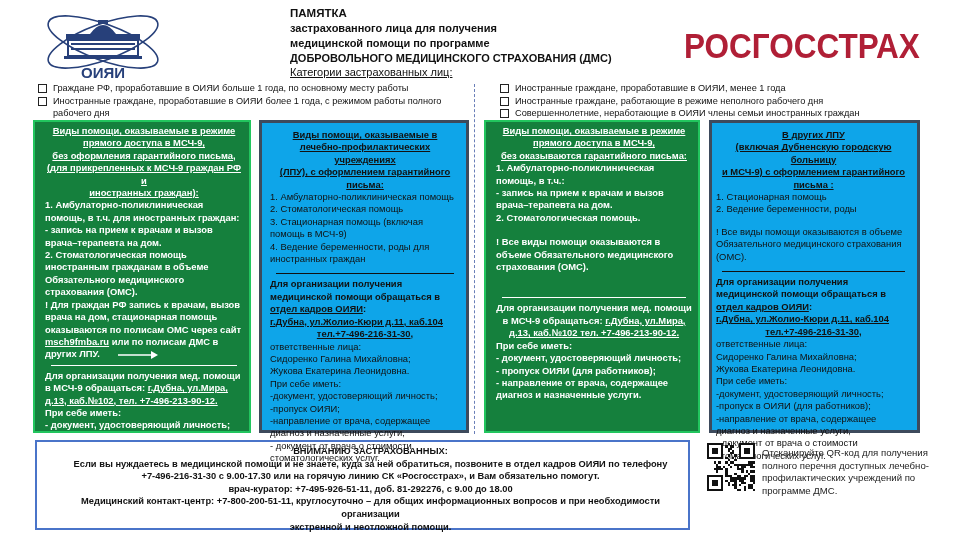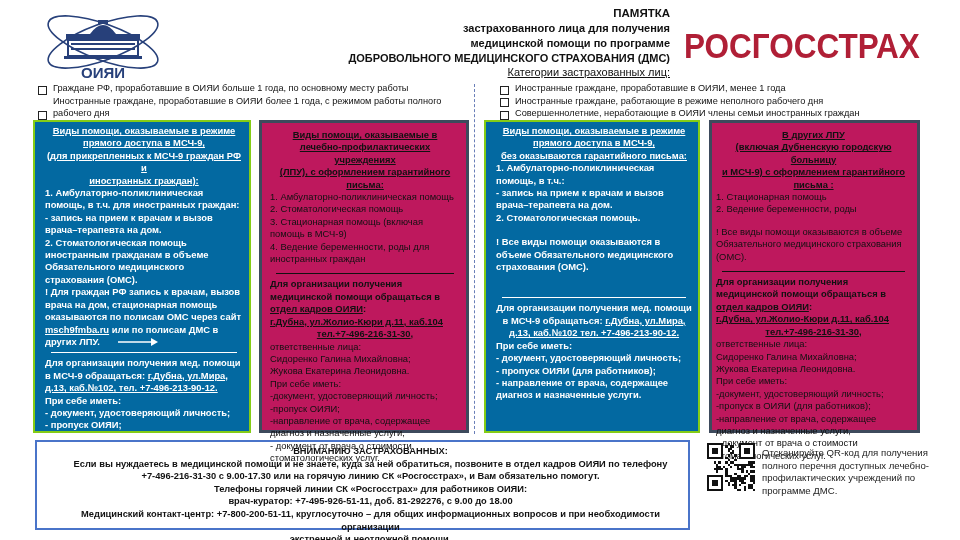--- a/index.html
+++ b/index.html
@@ -7,35 +7,35 @@
     width: 960px; height: 540px; overflow: hidden; position: relative;
     background: #ffffff; color: #111;
     font-family: "Liberation Sans", sans-serif;
   }
   .abs { position: absolute; }
   
   #jinr-logo { left: 38px; top: 4px; width: 130px; height: 80px; }
   #rgs-logo { left: 684px; top: 26px; font-family: "Liberation Sans", sans-serif; font-weight: bold;
     font-size: 35px; letter-spacing: 0px; color: #b01f36; transform: scaleX(0.9); transform-origin: left top; }
   
-  #header { left: 290px; top: 6px; width: 380px; text-align: right; font-weight: bold; font-size: 11px; line-height: 15px; }
+  #header { left: 290px; top: 6px; width: 380px; text-align: left; font-weight: bold; font-size: 11px; line-height: 15px; }
   #header .title { font-size: 11.5px; }
-  #categories-title { left: 290px; top: 66px; width: 380px; text-align: right; font-size: 11px; text-decoration: underline; }
+  #categories-title { left: 290px; top: 66px; width: 380px; text-align: left; font-size: 11px; text-decoration: underline; }
   
   .cat-list { font-size: 9.2px; line-height: 12.5px; }
-  .cat-item { display: flex; align-items: flex-end; }
+  .cat-item { display: flex; align-items: flex-start; }
   .chk { width: 7px; height: 7px; border: 1.3px solid #222; margin: 2px 6px 0 0; flex: none; }
   #cat-left { left: 38px; top: 82px; width: 410px; }
   #cat-left .cat-item span.t { max-width: 400px; }
   #cat-right { left: 500px; top: 82px; width: 440px; }
   #center-divider { left: 474px; top: 84px; height: 350px; border-left: 1px dashed #6a7fb8; }
   
   .box { position: absolute; box-sizing: border-box; font-size: 9.4px; line-height: 12.4px; padding: 3px 6px; }
-  .box.blue { background: #0369a1; color: #fff; border: 2px solid #84cc16; font-weight: bold; padding-left: 10px; }
-  .box.grey { background: #be185d; color: #111; border: 3px solid #3d4a5c; }
+  .box.blue { background: #15803d; color: #fff; border: 2px solid #22c55e; font-weight: bold; padding-left: 10px; }
+  .box.grey { background: #0ea5e9; color: #111; border: 3px solid #3d4a5c; }
   .box .hd { text-align: center; font-weight: bold; text-decoration: underline; }
   .box p { margin: 0; }
   .box .u { text-decoration: underline; }
   .box .b { font-weight: bold; }
   .box .c { text-align: center; }
   .box hr { border: none; margin: 4px 6px; }
   .box.blue hr { border-top: 1.5px solid #fff; }
   .box.grey hr { border-top: 1.5px solid #111; }
   .arrow { display: inline-block; margin-left: 18px; vertical-align: middle; }
   #box1 { left: 33px; top: 120px; width: 218px; height: 313px; }
@@ -102,20 +102,21 @@
       <span>Совершеннолетние, неработающие в ОИЯИ члены семьи иностранных граждан</span>
     </div>
 </div>
 
 <div id="center-divider" class="abs"></div>
 
 <div id="box1" class="box blue">
   <div class="hd">
     <div>Виды помощи, оказываемые в режиме</div>
     <div>прямого доступа в МСЧ-9,</div>
+    <div>без оформления гарантийного письма,</div>
     <div>(для прикрепленных к МСЧ-9 граждан РФ и</div>
     <div>иностранных граждан):</div>
   </div>
   <p>1. Амбулаторно-поликлиническая помощь, в т.ч. для иностранных граждан:</p>
   <p>- запись на прием к врачам и вызов врача–терапевта на дом.</p>
   <p>2. Стоматологическая помощь иностранным гражданам в объеме Обязательного медицинского страхования (ОМС).</p>
   <p><span>! Для граждан РФ запись к врачам, вызов врача на дом, стационарная помощь оказываются по полисам ОМС через сайт </span><span class="u">msch9fmba.ru</span><span> или по полисам ДМС в других ЛПУ.</span><svg class="arrow" width="40" height="8" viewBox="0 0 40 8">
         <line x1="0" y1="4" x2="34" y2="4" stroke="#fff" stroke-width="1.5"></line>
         <path d="M33 0 L40 4 L33 8 Z" fill="#fff"></path>
       </svg></p>
@@ -191,21 +192,20 @@
   <p>-документ, удостоверяющий личность;</p>
   <p>-пропуск в ОИЯИ (для работников);</p>
   <p>-направление от врача, содержащее диагноз и назначенные услуги,</p>
   <p>- документ от врача о стоимости стоматологических услуг.</p>
 </div>
 
 <div id="attention" class="abs">
   <div>ВНИМАНИЮ ЗАСТРАХОВАННЫХ:</div>
   <div>Если вы нуждаетесь в медицинской помощи и не знаете, куда за ней обратиться, позвоните в отдел кадров ОИЯИ по телефону</div>
   <div>+7-496-216-31-30 с 9.00-17.30 или на горячую линию СК «Росгосстрах», и Вам обязательно помогут.</div>
-  <div>Телефоны горячей линии СК «Росгосстрах» для работников ОИЯИ:</div>
   <div>врач-куратор:  +7-495-926-51-11, доб. 81-292276, с 9.00 до 18.00</div>
   <div>Медицинский контакт-центр: +7-800-200-51-11, круглосуточно – для общих информационных вопросов и при необходимости организации</div>
   <div>экстренной и неотложной помощи.</div>
 </div>
 
 <svg id="qr" class="abs" viewBox="0 0 21 21" shape-rendering="crispEdges">
     <rect x="9" y="0" width="1" height="1" fill="#111"></rect>
     <rect x="8" y="1" width="1" height="1" fill="#111"></rect>
     <rect x="10" y="1" width="1" height="1" fill="#111"></rect>
     <rect x="11" y="1" width="1" height="1" fill="#111"></rect>

